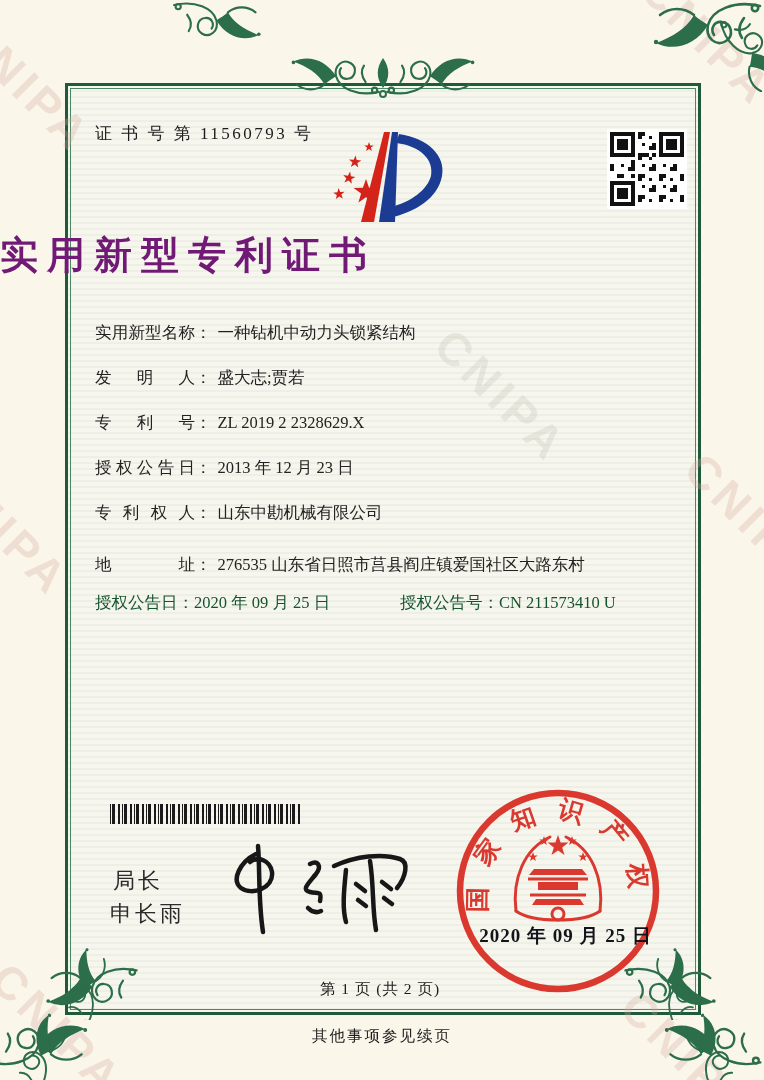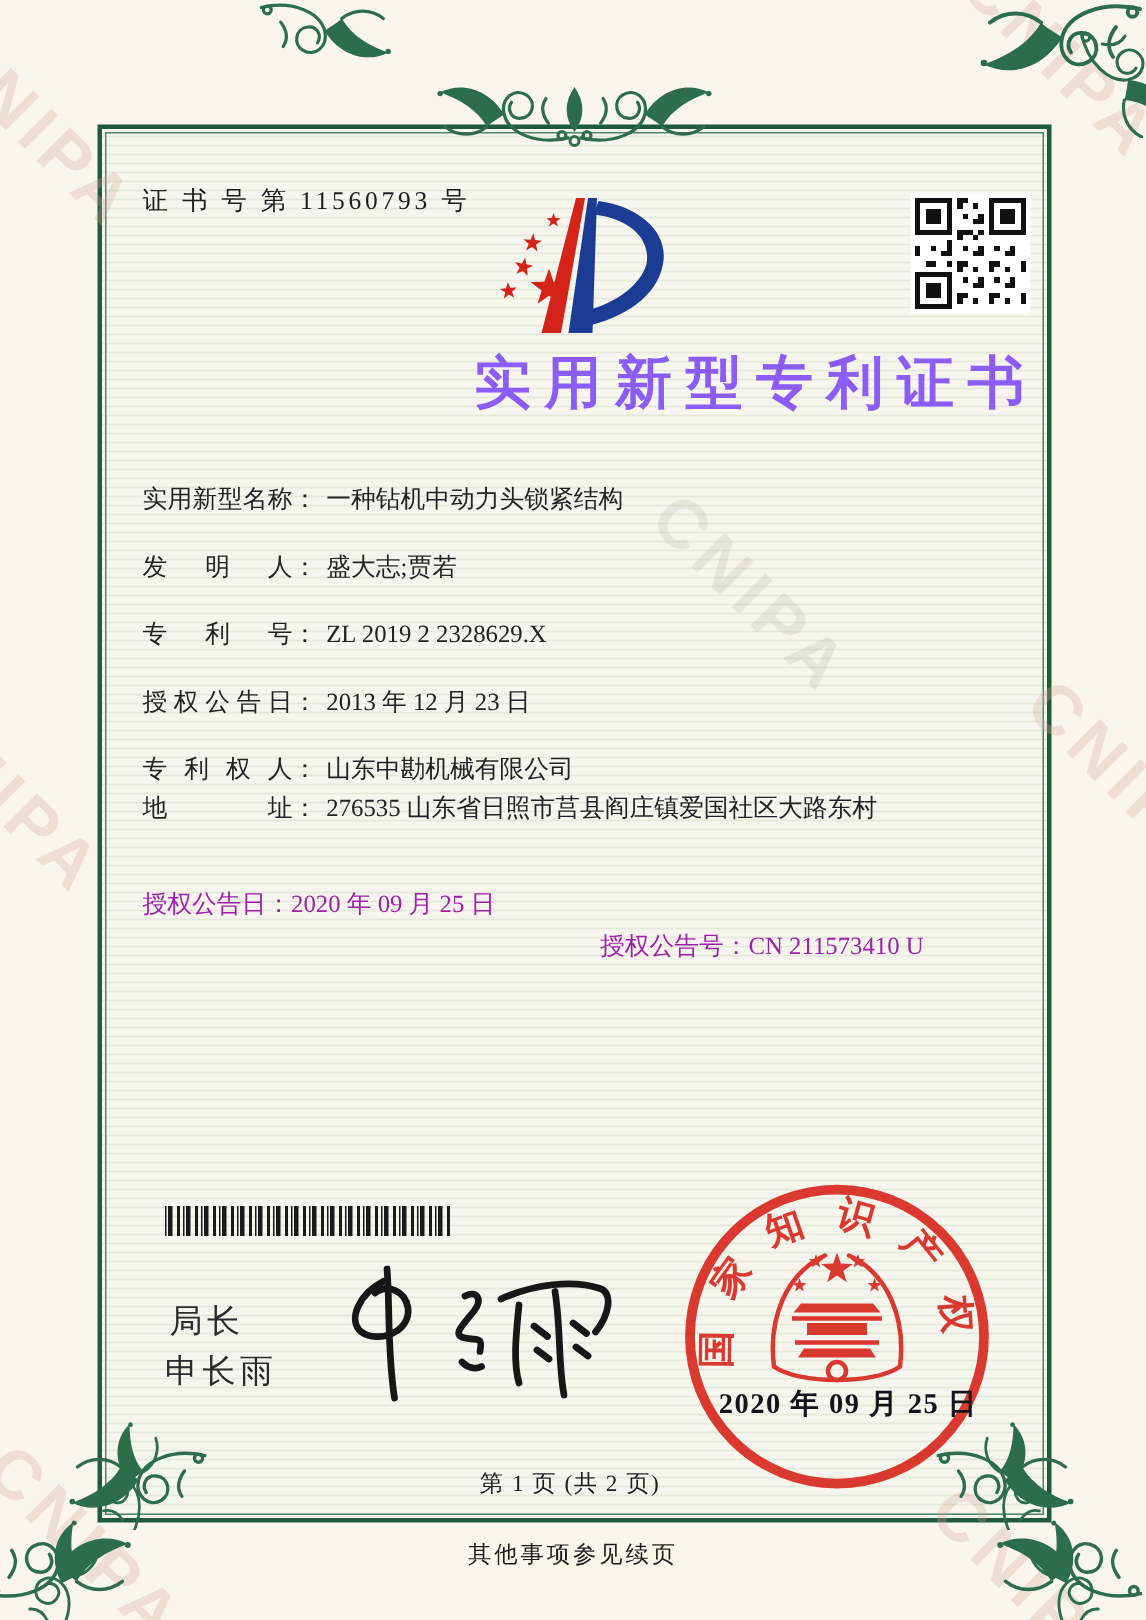--- a/index.html
+++ b/index.html
@@ -28,29 +28,29 @@
     user-select:none;pointer-events:none;white-space:nowrap;
   }
   .wm-pink{color:rgba(213,168,156,.30);}
   .wm-grey{color:rgba(168,168,156,.20);}
   
   .cert-no{position:absolute;left:95px;top:122px;z-index:2;font-size:17px;letter-spacing:2.5px;}
   .logo{position:absolute;left:322px;top:126px;z-index:2;}
   .qr{position:absolute;left:607px;top:129px;width:80px;height:80px;background:#fff;z-index:2;padding:3px;box-sizing:border-box;}
   .title{
     position:absolute;left:0;top:230px;width:692px;margin:0;z-index:2;
-    text-align:right;font-size:38px;font-weight:600;letter-spacing:9px;color:#8b5cf6;
+    text-align:left;font-size:38px;font-weight:600;letter-spacing:9px;color:#701a75;
   }
   
   .frow{position:absolute;left:95px;z-index:2;font-size:16.5px;white-space:nowrap;color:#222;}
   .flabel{display:inline-block;width:100px;text-align:justify;text-align-last:justify;}
   .fcolon{display:inline-block;margin-right:6px;}
-  .r0{top:322px}.r1{top:367px}.r2{top:412px}.r3{top:457px}.r4{top:502px}.r5{top:528px}
-  .grant-row{position:absolute;left:95px;top:592px;z-index:2;font-size:16.5px;white-space:nowrap;color:#a21caf;}
-  .grant-no{position:absolute;left:305px;top:0;margin-top:28px;}
+  .r0{top:322px}.r1{top:367px}.r2{top:412px}.r3{top:457px}.r4{top:502px}.r5{top:554px}
+  .grant-row{position:absolute;left:95px;top:592px;z-index:2;font-size:16.5px;white-space:nowrap;color:#14532d;}
+  .grant-no{position:absolute;left:305px;top:0;}
   .grant-row{width:578px;}
   
   .paras{
     position:absolute;left:95px;top:624px;width:580px;z-index:2;
     font-size:16.5px;line-height:32.5px;font-style:italic;text-align:justify;color:#26262a;
   }
   .paras p{margin:0;text-indent:2em;}
   
   .barcode{position:absolute;left:110px;top:804px;width:194px;height:20px;z-index:2;font-size:0;white-space:nowrap;overflow:hidden;}
   .barcode span{display:inline-block;height:20px;background:#1a1a1a;vertical-align:top;}

